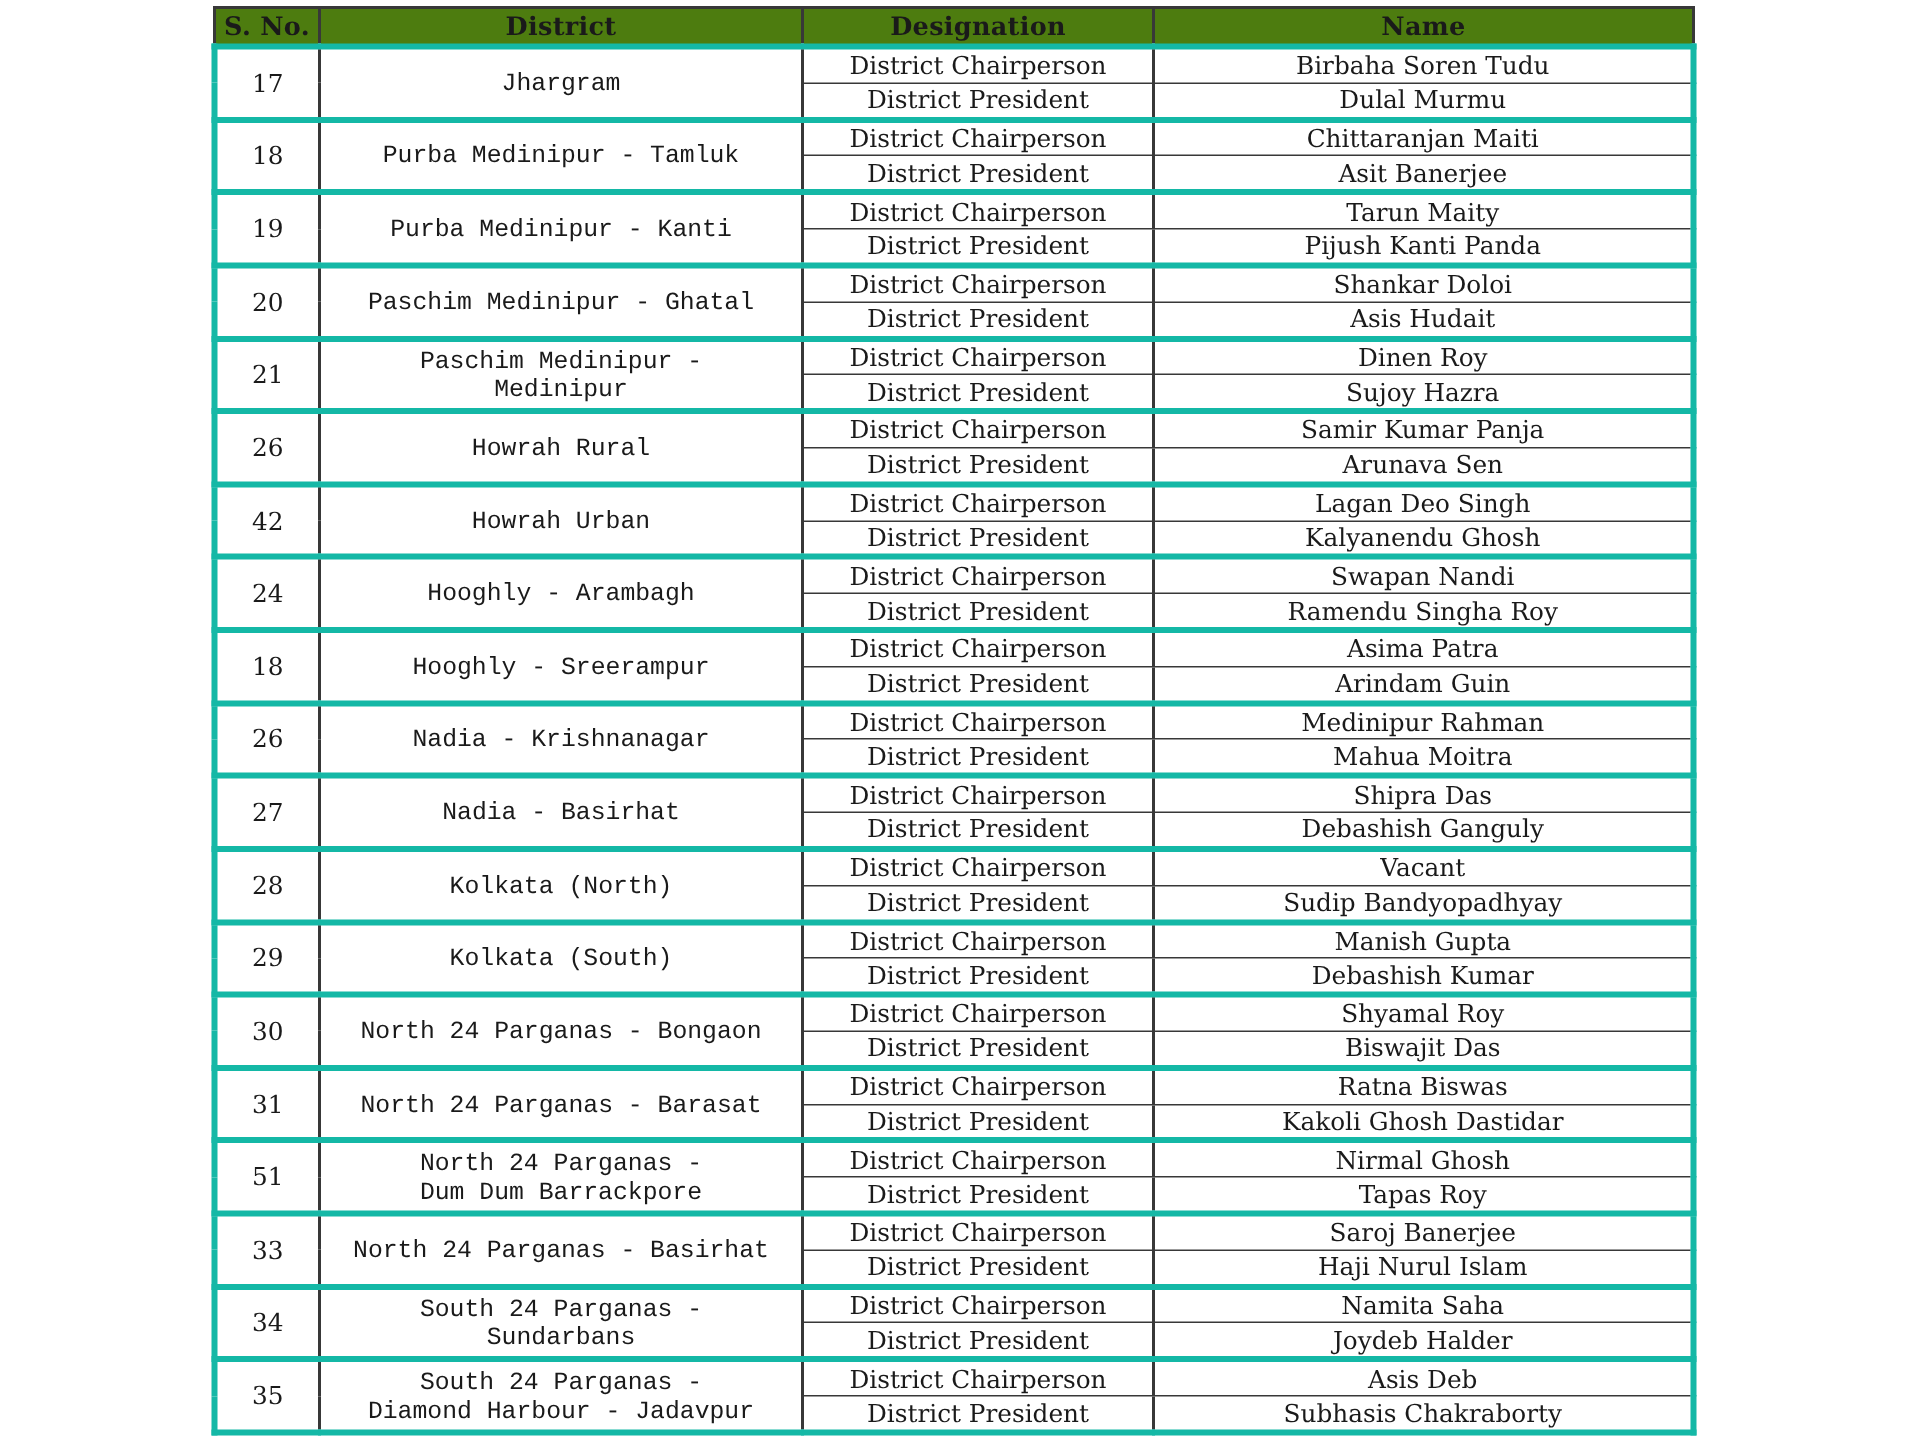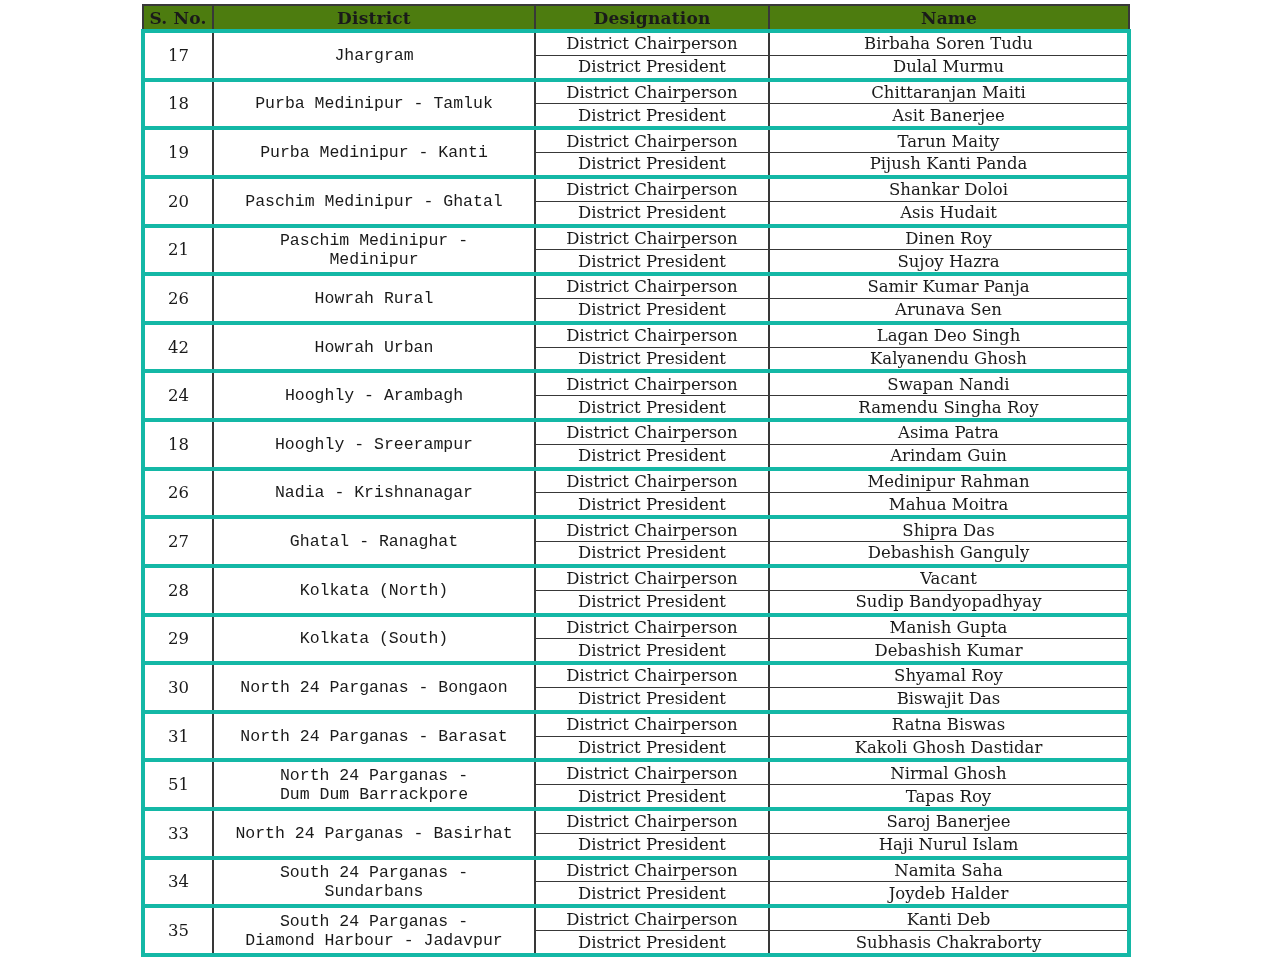--- a/index.html
+++ b/index.html
@@ -208,21 +208,21 @@
       </tr>
       <tr>
         <td class="desig">District President</td>
         <td class="name">Mahua Moitra</td>
       </tr>
     </tbody>
 
     <tbody>
       <tr>
         <td class="sno" rowspan="2">27</td>
-        <td class="district" rowspan="2">Ghatal - Ranaghat</td>
+        <td class="district" rowspan="2">Nadia - Basirhat</td>
         <td class="desig">District Chairperson</td>
         <td class="name">Shipra Das</td>
       </tr>
       <tr>
         <td class="desig">District President</td>
         <td class="name">Debashish Ganguly</td>
       </tr>
     </tbody>
 
     <tbody>
@@ -317,21 +317,21 @@
         <td class="name">Joydeb Halder</td>
       </tr>
     </tbody>
 
     <tbody>
       <tr>
         <td class="sno" rowspan="2">35</td>
         <td class="district" rowspan="2">South 24 Parganas -
 Diamond Harbour - Jadavpur</td>
         <td class="desig">District Chairperson</td>
-        <td class="name">Kanti Deb</td>
+        <td class="name">Asis Deb</td>
       </tr>
       <tr>
         <td class="desig">District President</td>
         <td class="name">Subhasis Chakraborty</td>
       </tr>
     </tbody>
   </table>
 </div>
 
 </body></html>

